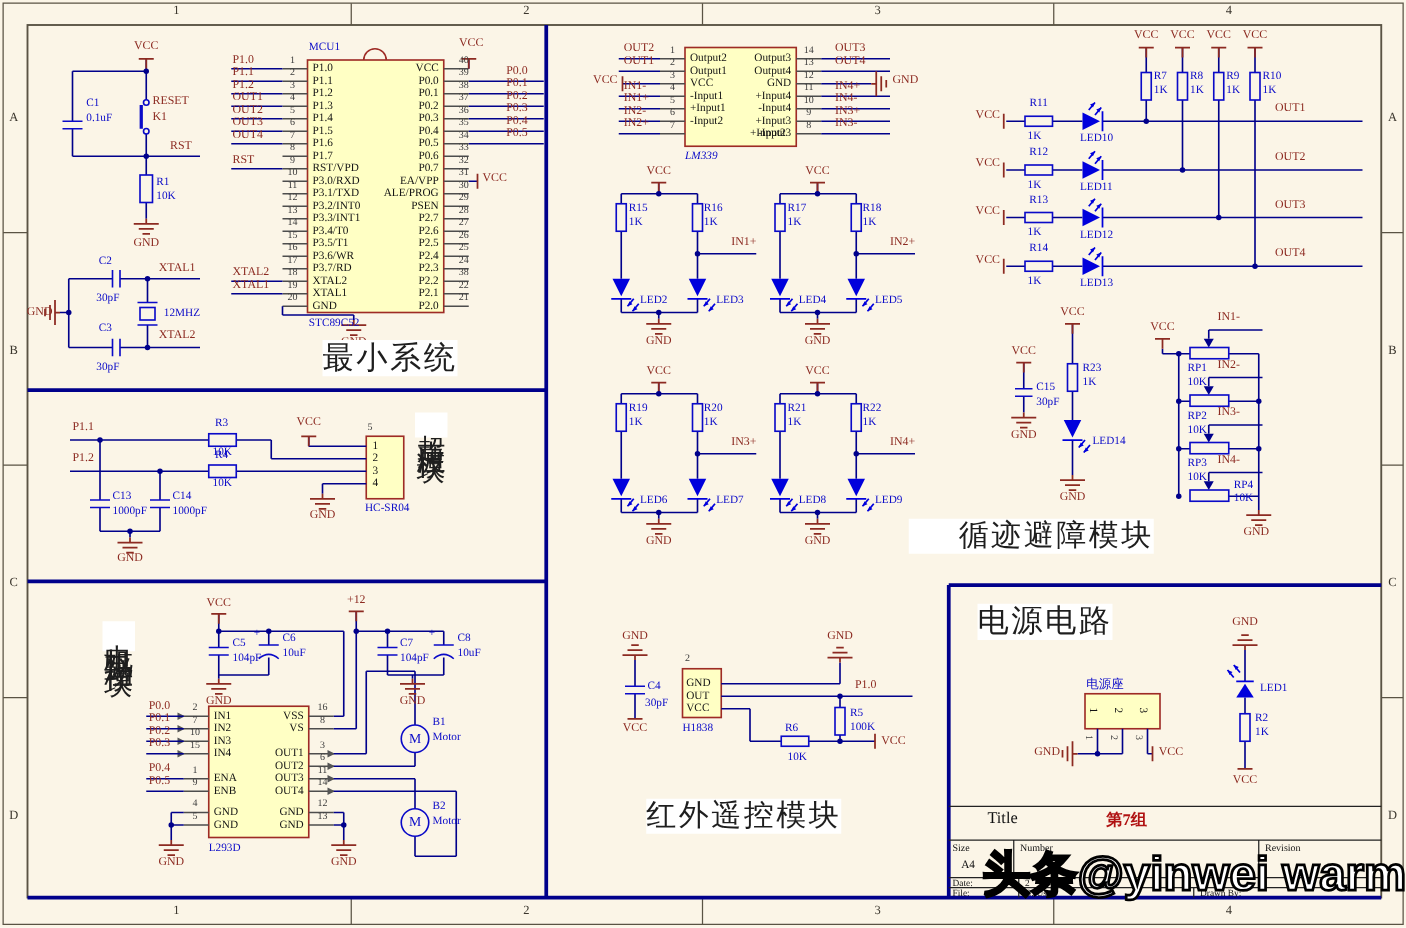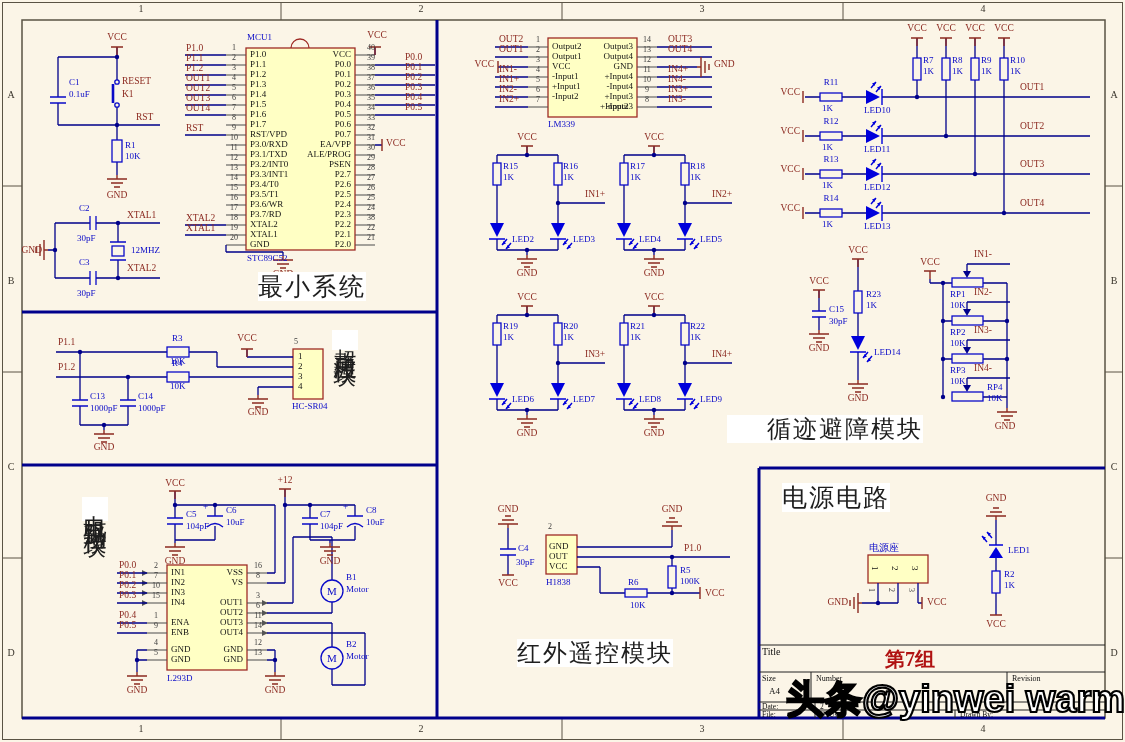--- a/index.html
+++ b/index.html
@@ -523,21 +523,21 @@
       <div class="lbl pin" style="left: 552px; top: 82px;">+Input1</div>
       <div class="lbl pin" style="left: 552px; top: 92px;">-Input2</div>
       <div class="lbl pin" style="left: 552px; top: 102px; margin-left: 48px;">+Input2</div>
       <div class="lbl pin ae" style="left: 633px; top: 42px;">Output3</div>
       <div class="lbl pin ae" style="left: 633px; top: 52px;">Output4</div>
       <div class="lbl pin ae" style="left: 633px; top: 62px;">GND</div>
       <div class="lbl pin ae" style="left: 633px; top: 72px;">+Input4</div>
       <div class="lbl pin ae" style="left: 633px; top: 82px;">-Input4</div>
       <div class="lbl pin ae" style="left: 633px; top: 92px;">+Input3</div>
       <div class="lbl pin ae" style="left: 633px; top: 102px;">-Input3</div>
-      <div class="lbl des" style="left: 548px; top: 120px;">LM339</div>
+      <div class="lbl des" style="left: 548px; top: 120px; font-style: italic;">LM339</div>
       <div class="lbl pwr am" style="left: 527px; top: 133px;">VCC</div>
       <div class="lbl des" style="left: 503px; top: 162px;">R15</div>
       <div class="lbl des" style="left: 503px; top: 173px;">1K</div>
       <div class="lbl des" style="left: 563px; top: 162px;">R16</div>
       <div class="lbl des" style="left: 563px; top: 173px;">1K</div>
       <div class="lbl net" style="left: 585px; top: 190px;">IN1+</div>
       <div class="lbl des" style="left: 512px; top: 235px;">LED2</div>
       <div class="lbl des" style="left: 573px; top: 235px;">LED3</div>
       <div class="lbl pwr am" style="left: 527px; top: 269px;">GND</div>
       <div class="lbl pwr am" style="left: 654px; top: 133px;">VCC</div>
@@ -654,22 +654,22 @@
       <div class="lbl pwr am" style="left: 996px; top: 620px;">VCC</div>
     </div>
 
 <div class="mtitle" style="left:258px;top:272px;font-size:25px;">最小系统</div>
 <div class="mtitle vert" style="left:332px;top:330px;font-size:23px;">超声波模块</div>
 <div class="mtitle vert" style="left:82px;top:497px;font-size:23px;">电机驱动模块</div>
 <div class="mtitle" style="left:727px;top:415px;font-size:24px;padding-left:40px;">循迹避障模块</div>
 <div class="mtitle" style="left:517px;top:639px;font-size:24px;">红外遥控模块</div>
 <div class="mtitle" style="left:782px;top:483px;font-size:25px;">电源电路</div>
 
-<div class="tb" style="left:762px;top:647px;font-size:10px;">Title</div>
-<div class="tb" style="left:885px;top:649px;font-size:20px;font-weight:bold;color:#B01212;">第7组</div>
+<div class="tb" style="left:762px;top:647px;font-size:13px;padding-left:28px;">Title</div>
+<div class="tb" style="left:885px;top:649px;font-size:13px;font-weight:bold;color:#B01212;">第7组</div>
 <div class="tb" style="left:762px;top:675px;font-size:8px;">Size</div>
 <div class="tb" style="left:769px;top:687px;font-size:9px;">A4</div>
 <div class="tb" style="left:816px;top:675px;font-size:8px;">Number</div>
 <div class="tb" style="left:1012px;top:675px;font-size:8px;">Revision</div>
 <div class="tb" style="left:762px;top:703px;font-size:7.5px;">Date:</div>
 <div class="tb" style="left:820px;top:703px;font-size:7.5px;">2</div>
 <div class="tb" style="left:762px;top:711px;font-size:7.5px;">File:</div>
 <div class="tb" style="left:820px;top:711px;font-size:7.5px;">C:\Use..</div>
 <div class="tb" style="left:960px;top:711px;font-size:7.5px;">Drawn By:</div>
 

